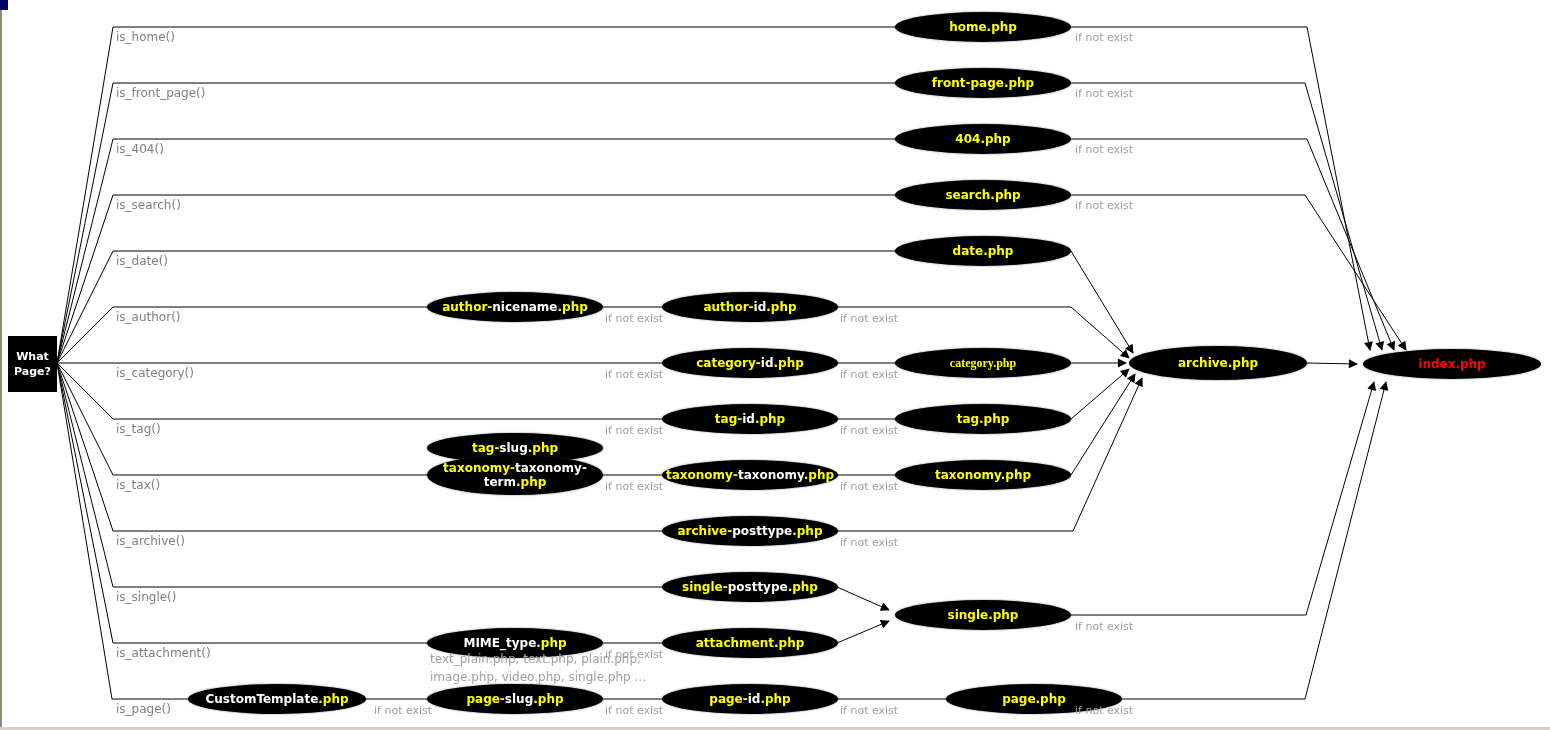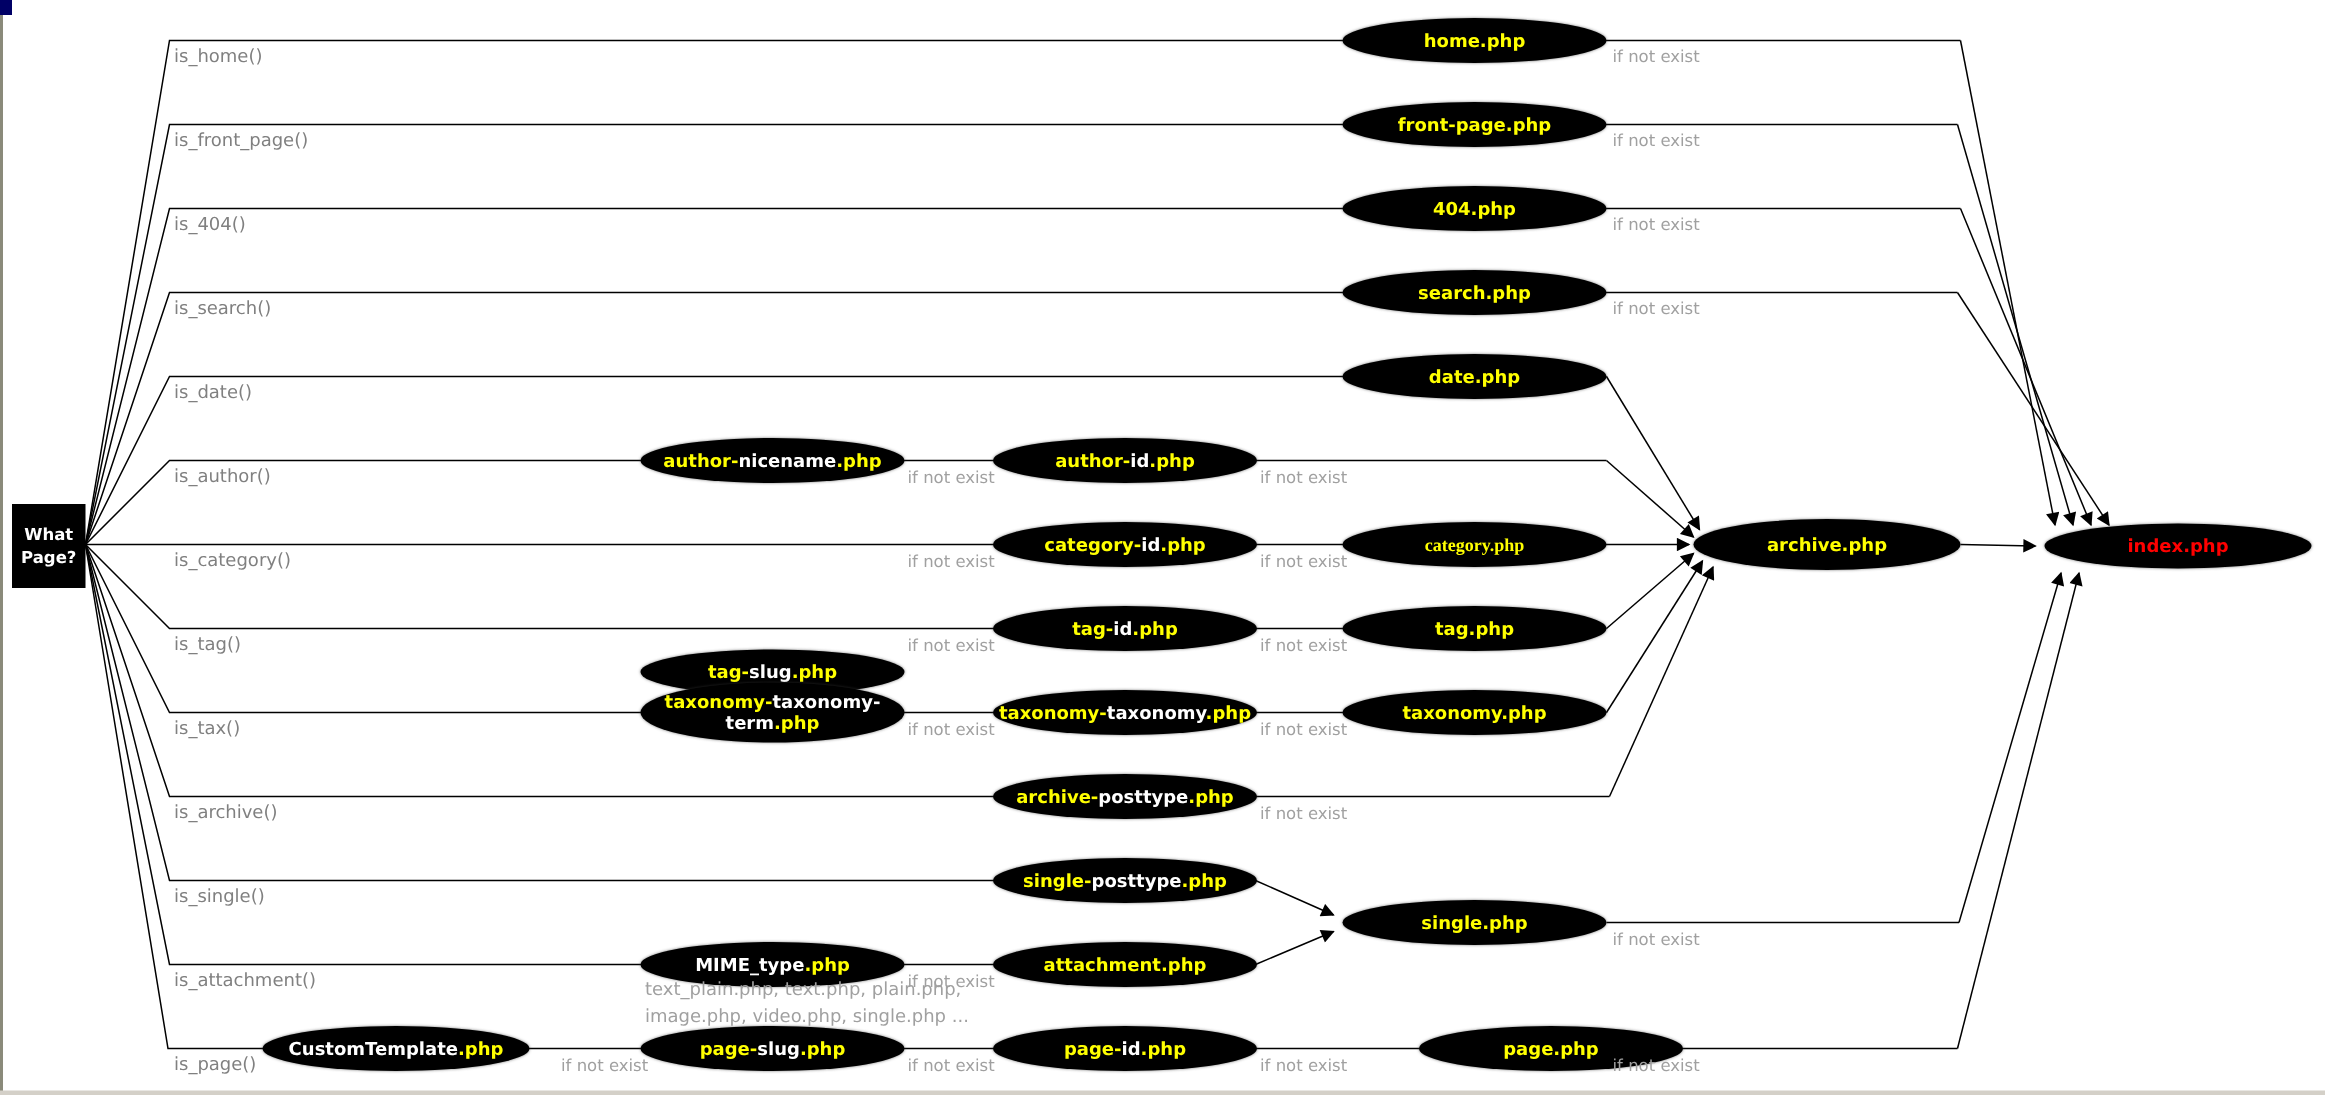--- a/index.html
+++ b/index.html
@@ -146,21 +146,21 @@
     </div>
     <div class="node" style="left: 895px; top: 600px; width: 176px; height: 30px;">
       <div class="node-line"><span class="seg-literal">single.php</span></div>
     </div>
     <div class="node" style="left: 427px; top: 628px; width: 176px; height: 30px;">
       <div class="node-line"><span class="seg-variable">MIME_type</span><span class="seg-literal">.php</span></div>
     </div>
     <div class="node" style="left: 662px; top: 628px; width: 176px; height: 30px;">
       <div class="node-line"><span class="seg-literal">attachment.php</span></div>
     </div>
-    <div class="node" style="left: 175px; top: 684px; width: 178px; height: 30px;">
+    <div class="node" style="left: 188px; top: 684px; width: 178px; height: 30px;">
       <div class="node-line"><span class="seg-variable">CustomTemplate</span><span class="seg-literal">.php</span></div>
     </div>
     <div class="node" style="left: 427px; top: 684px; width: 176px; height: 30px;">
       <div class="node-line"><span class="seg-literal">page-</span><span class="seg-variable">slug</span><span class="seg-literal">.php</span></div>
     </div>
     <div class="node" style="left: 662px; top: 684px; width: 176px; height: 30px;">
       <div class="node-line"><span class="seg-literal">page-</span><span class="seg-variable">id</span><span class="seg-literal">.php</span></div>
     </div>
     <div class="node" style="left: 946px; top: 684px; width: 176px; height: 30px;">
       <div class="node-line"><span class="seg-literal">page.php</span></div>

